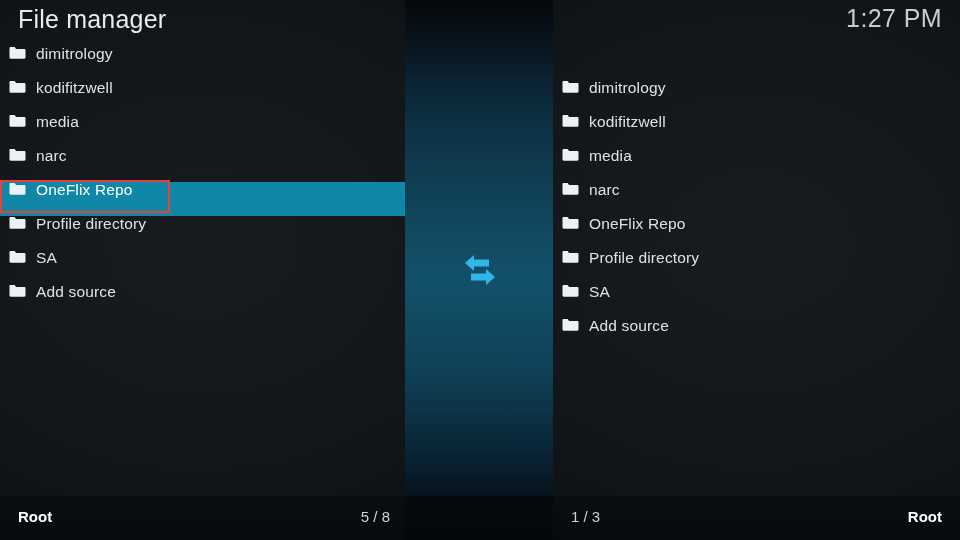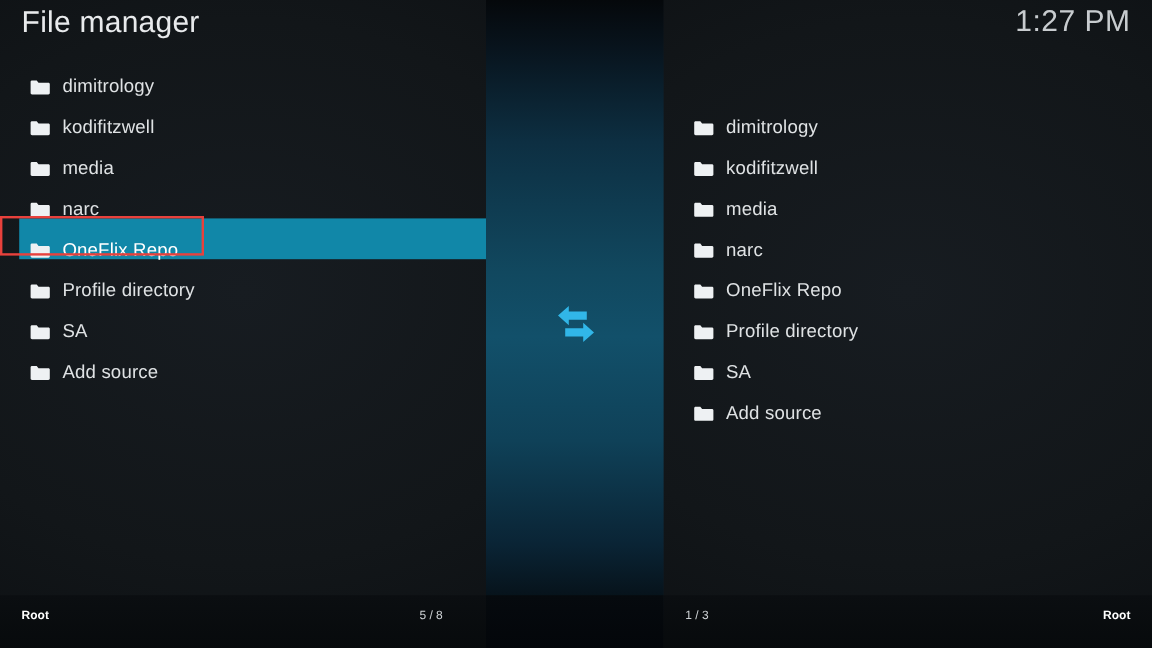--- a/index.html
+++ b/index.html
@@ -83,23 +83,22 @@
     position: absolute;
     z-index: 3;
   }
   #list-left  { left: 0;    top: 46px;  width: 405px; }
   #list-right { left: 553px; top: 80px; width: 407px; }
 
   .row {
     position: relative;
     height: 34px;
     display: flex;
-    align-items: flex-end;
+    align-items: flex-start;
     box-sizing: border-box;
-    margin-left: 16px;
   }
   #list-left  .row { padding-left: 9px; }
   #list-right .row { padding-left: 9px; }
 
   .row.selected {
     background: #1187a8;
   }
 
   .folder-icon {
     flex: 0 0 auto;
@@ -156,29 +155,29 @@
   #footer-left  { left: 0;    width: 405px; background: linear-gradient(180deg,#0b0e11 0%,#070a0c 100%); }
   #footer-right { left: 553px; width: 407px; background: linear-gradient(180deg,#0b0e11 0%,#070a0c 100%); }
   #footer-center {
     left: 405px; width: 148px;
     background: linear-gradient(180deg,#060a0e 0%,#03060a 100%);
   }
 
   .footer-text {
     position: absolute;
     top: 13px;
-    font-size: 10px;
+    font-size: 15px;
     color: #ced2d5;
     white-space: nowrap;
     line-height: 1;
   }
   .footer-path { font-weight: bold; color: #ffffff; }
 
   #footer-left .footer-path  { left: 18px; }
-  #footer-left .footer-count { right: 36px; text-align: right; }
+  #footer-left .footer-count { right: 15px; text-align: right; }
   #footer-right .footer-count { left: 18px; }
   #footer-right .footer-path  { right: 18px; }
 </style>
 </head>
 <body>
 
 <div id="screen">
 
   <div class="panel" id="panel-left"></div>
   <div class="panel" id="panel-right"></div>

